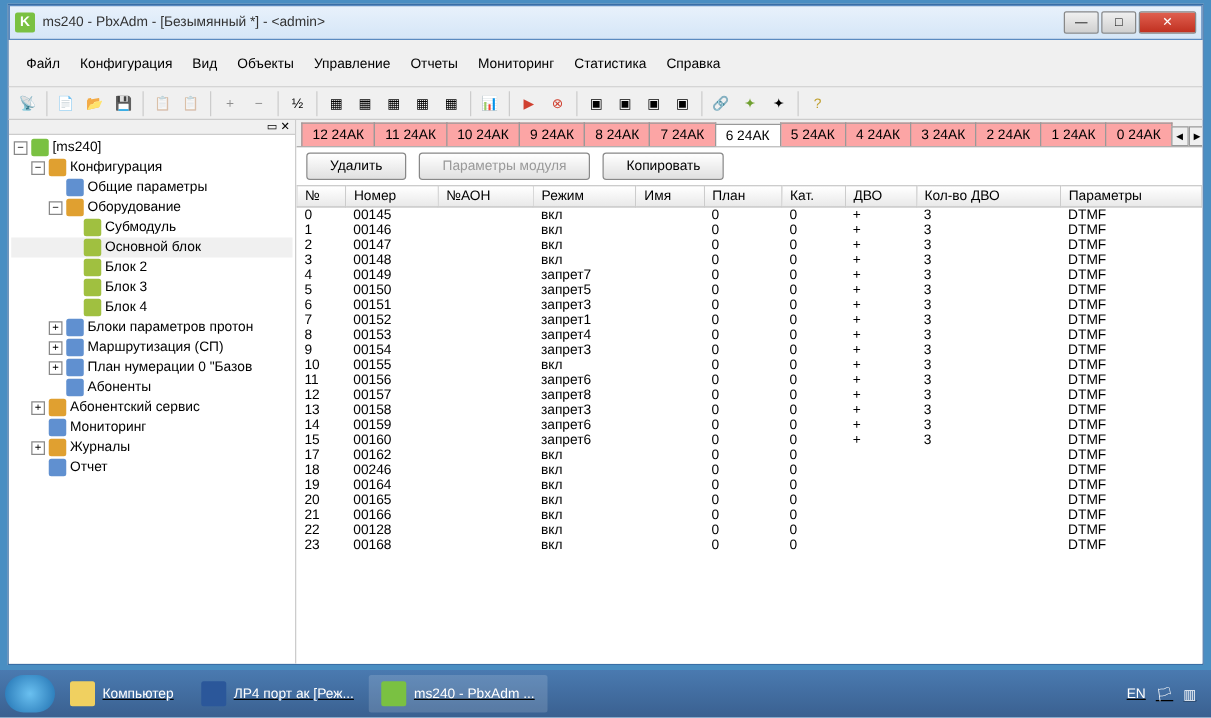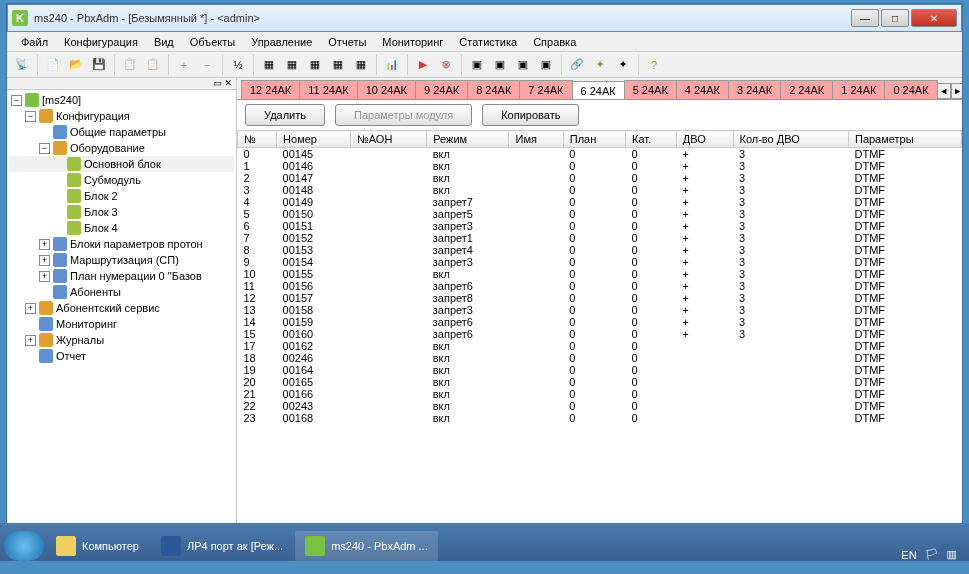--- a/index.html
+++ b/index.html
@@ -10,21 +10,21 @@
 .titlebar .icon { width: 16px; height: 16px; background: #7ac142; border-radius: 2px; margin-right: 6px; display: inline-flex; align-items: center; justify-content: center; color: #fff; font-weight: bold; }
 .titlebar .title { flex: 1; color: #333; }
 .winbtns { display: flex; gap: 2px; }
 .winbtn { width: 28px; height: 18px; background: linear-gradient(#f0f0f0,#d0d0d0); border: 1px solid #888; border-radius: 2px; display: flex; align-items: center; justify-content: center; font-size: 10px; }
 .winbtn.close { background: linear-gradient(#e06050,#c03020); color: #fff; width: 46px; }
 
 
 .window { position: absolute; top: 3px; left: 6px; right: 6px; bottom: 42px; background: #f0f0f0; border: 1px solid #3a6ea5; display: flex; flex-direction: column; }
 
 
-.menubar { height: 20px; background: #f0f0f0; display: flex; align-items: center; padding: 0 6px; border-bottom: 1px solid #ccc; }
+.menubar { height: 38px; background: #f0f0f0; display: flex; align-items: center; padding: 0 6px; border-bottom: 1px solid #ccc; }
 .menubar span { padding: 3px 8px; cursor: default; }
 
 
 .toolbar { height: 26px; background: #f0f0f0; display: flex; align-items: center; padding: 0 4px; border-bottom: 1px solid #ccc; gap: 1px; }
 .tbtn { width: 22px; height: 22px; display: flex; align-items: center; justify-content: center; border: 1px solid transparent; }
 .sep { width: 1px; height: 20px; background: #ccc; margin: 0 3px; }
 
 
 .main { flex: 1; display: flex; overflow: hidden; }
 
@@ -57,21 +57,21 @@
 .btn { padding: 2px 18px; border: 1px solid #888; background: linear-gradient(#fff,#e0e0e0); border-radius: 3px; }
 .btn.disabled { color: #999; }
 
 
 .tablewrap { flex: 1; overflow: auto; background: #fff; }
 table { border-collapse: collapse; width: 100%; }
 th { background: linear-gradient(#fff,#e8e8e8); border: 1px solid #ccc; padding: 2px 6px; text-align: left; font-weight: normal; position: sticky; top: 0; }
 td { padding: 0px 6px; white-space: nowrap; }
 
 
-.taskbar { position: absolute; bottom: 13px; left: 0; right: 0; height: 38px; background: linear-gradient(#4a7ab0, #3a6090); display: flex; align-items: flex-end; padding: 0 4px; gap: 2px; }
+.taskbar { position: absolute; bottom: 0; left: 0; right: 0; height: 38px; background: linear-gradient(#4a7ab0, #3a6090); display: flex; align-items: center; padding: 0 4px; gap: 2px; text-decoration: underline; }
 .start { width: 40px; height: 30px; background: radial-gradient(circle,#6ac0f0,#2070b0); border-radius: 15px; }
 .task { height: 30px; padding: 0 10px; display: flex; align-items: center; gap: 6px; color: #fff; border-radius: 2px; }
 .task.active { background: rgba(255,255,255,0.15); }
 .task .ti { width: 20px; height: 20px; border-radius: 2px; }
 .tray { margin-left: auto; display: flex; align-items: center; gap: 8px; color: #fff; padding-right: 8px; }
 </style>
 </head>
 <body>
 
 <div class="window">
@@ -157,35 +157,35 @@
             <span class="ic ic-itm"></span>
             <span>Общие параметры</span>
           </div>
         <div class="node">
             <span class="sp"></span>
             <span class="sp"></span>
             <span class="tw">−</span>
             <span class="ic ic-cfg"></span>
             <span>Оборудование</span>
           </div>
+        <div class="node">
+            <span class="sp"></span>
+            <span class="sp"></span>
+            <span class="sp"></span>
+            <span class="sp"></span>
+            <span class="ic ic-blk"></span>
+            <span>Субмодуль</span>
+          </div>
         <div class="node sel">
             <span class="sp"></span>
             <span class="sp"></span>
             <span class="sp"></span>
             <span class="sp"></span>
             <span class="ic ic-blk"></span>
             <span>Основной блок</span>
-          </div>
-        <div class="node">
-            <span class="sp"></span>
-            <span class="sp"></span>
-            <span class="sp"></span>
-            <span class="sp"></span>
-            <span class="ic ic-blk"></span>
-            <span>Субмодуль</span>
           </div>
         <div class="node">
             <span class="sp"></span>
             <span class="sp"></span>
             <span class="sp"></span>
             <span class="sp"></span>
             <span class="ic ic-blk"></span>
             <span>Блок 2</span>
           </div>
         <div class="node">
@@ -548,21 +548,21 @@
                 <td>вкл</td>
                 <td></td>
                 <td>0</td>
                 <td>0</td>
                 <td></td>
                 <td></td>
                 <td>DTMF</td>
               </tr>
               <tr>
                 <td>22</td>
-                <td>00243</td>
+                <td>00128</td>
                 <td></td>
                 <td>вкл</td>
                 <td></td>
                 <td>0</td>
                 <td>0</td>
                 <td></td>
                 <td></td>
                 <td>DTMF</td>
               </tr>
               <tr>

